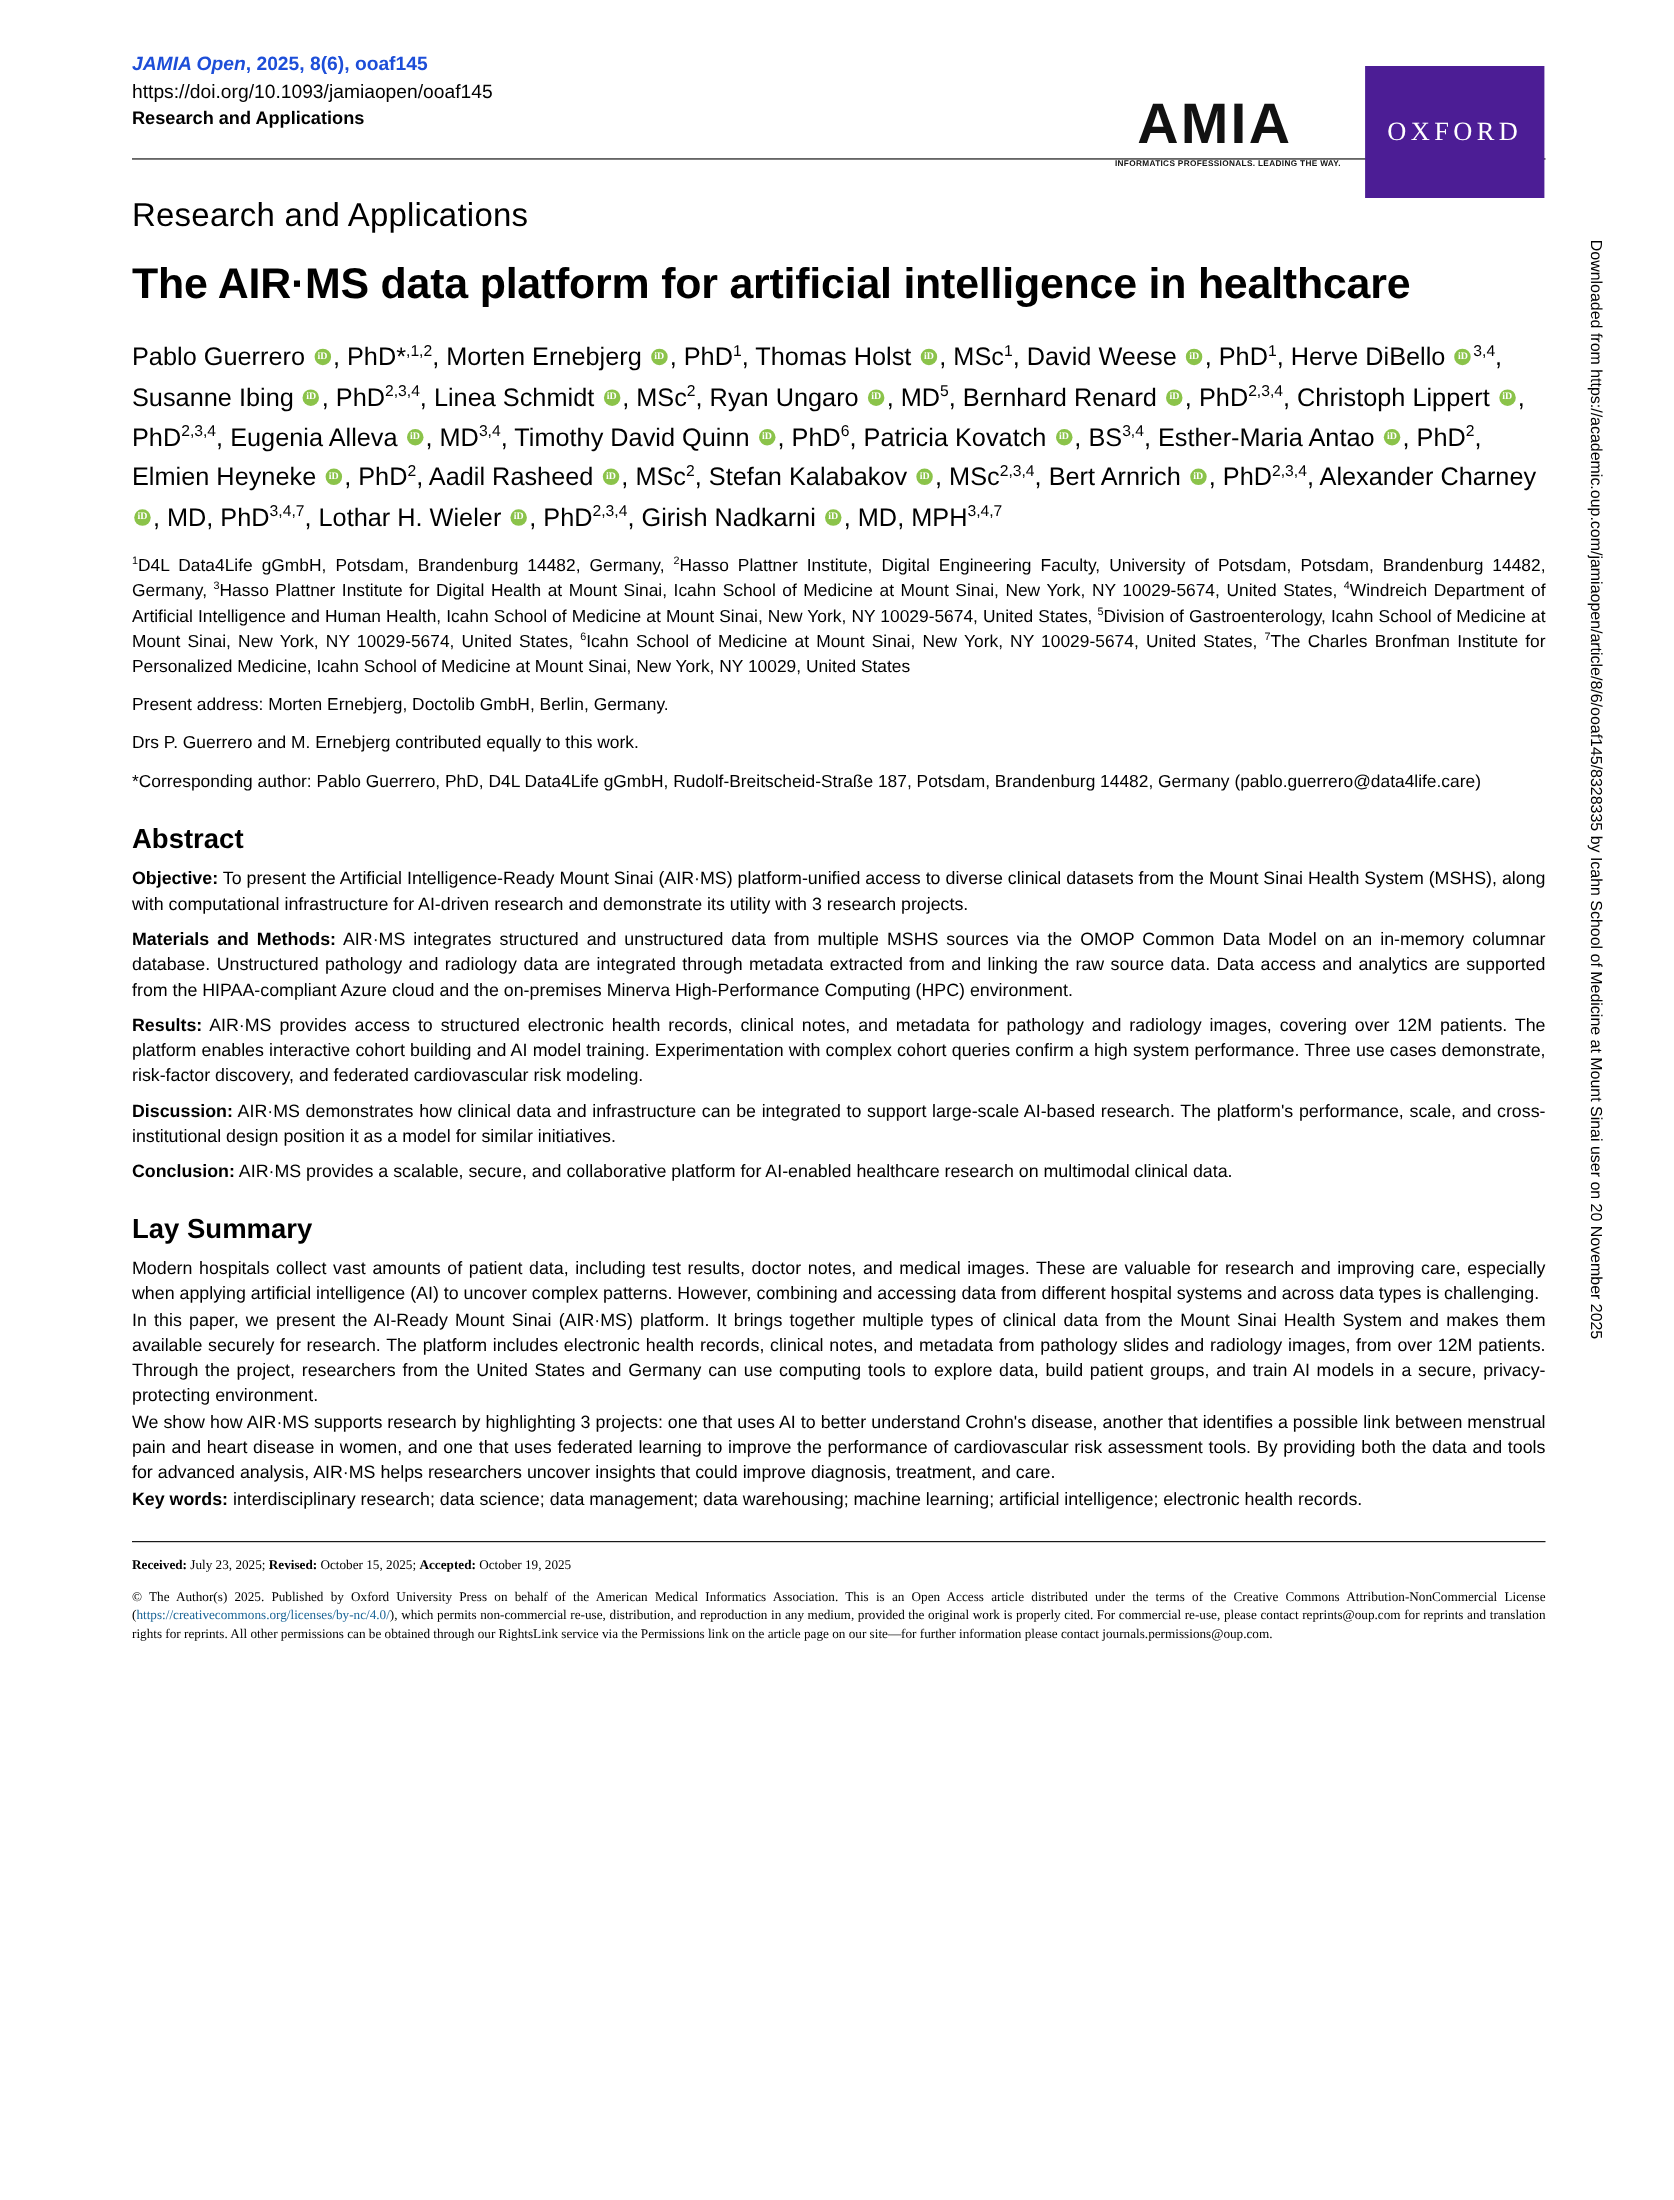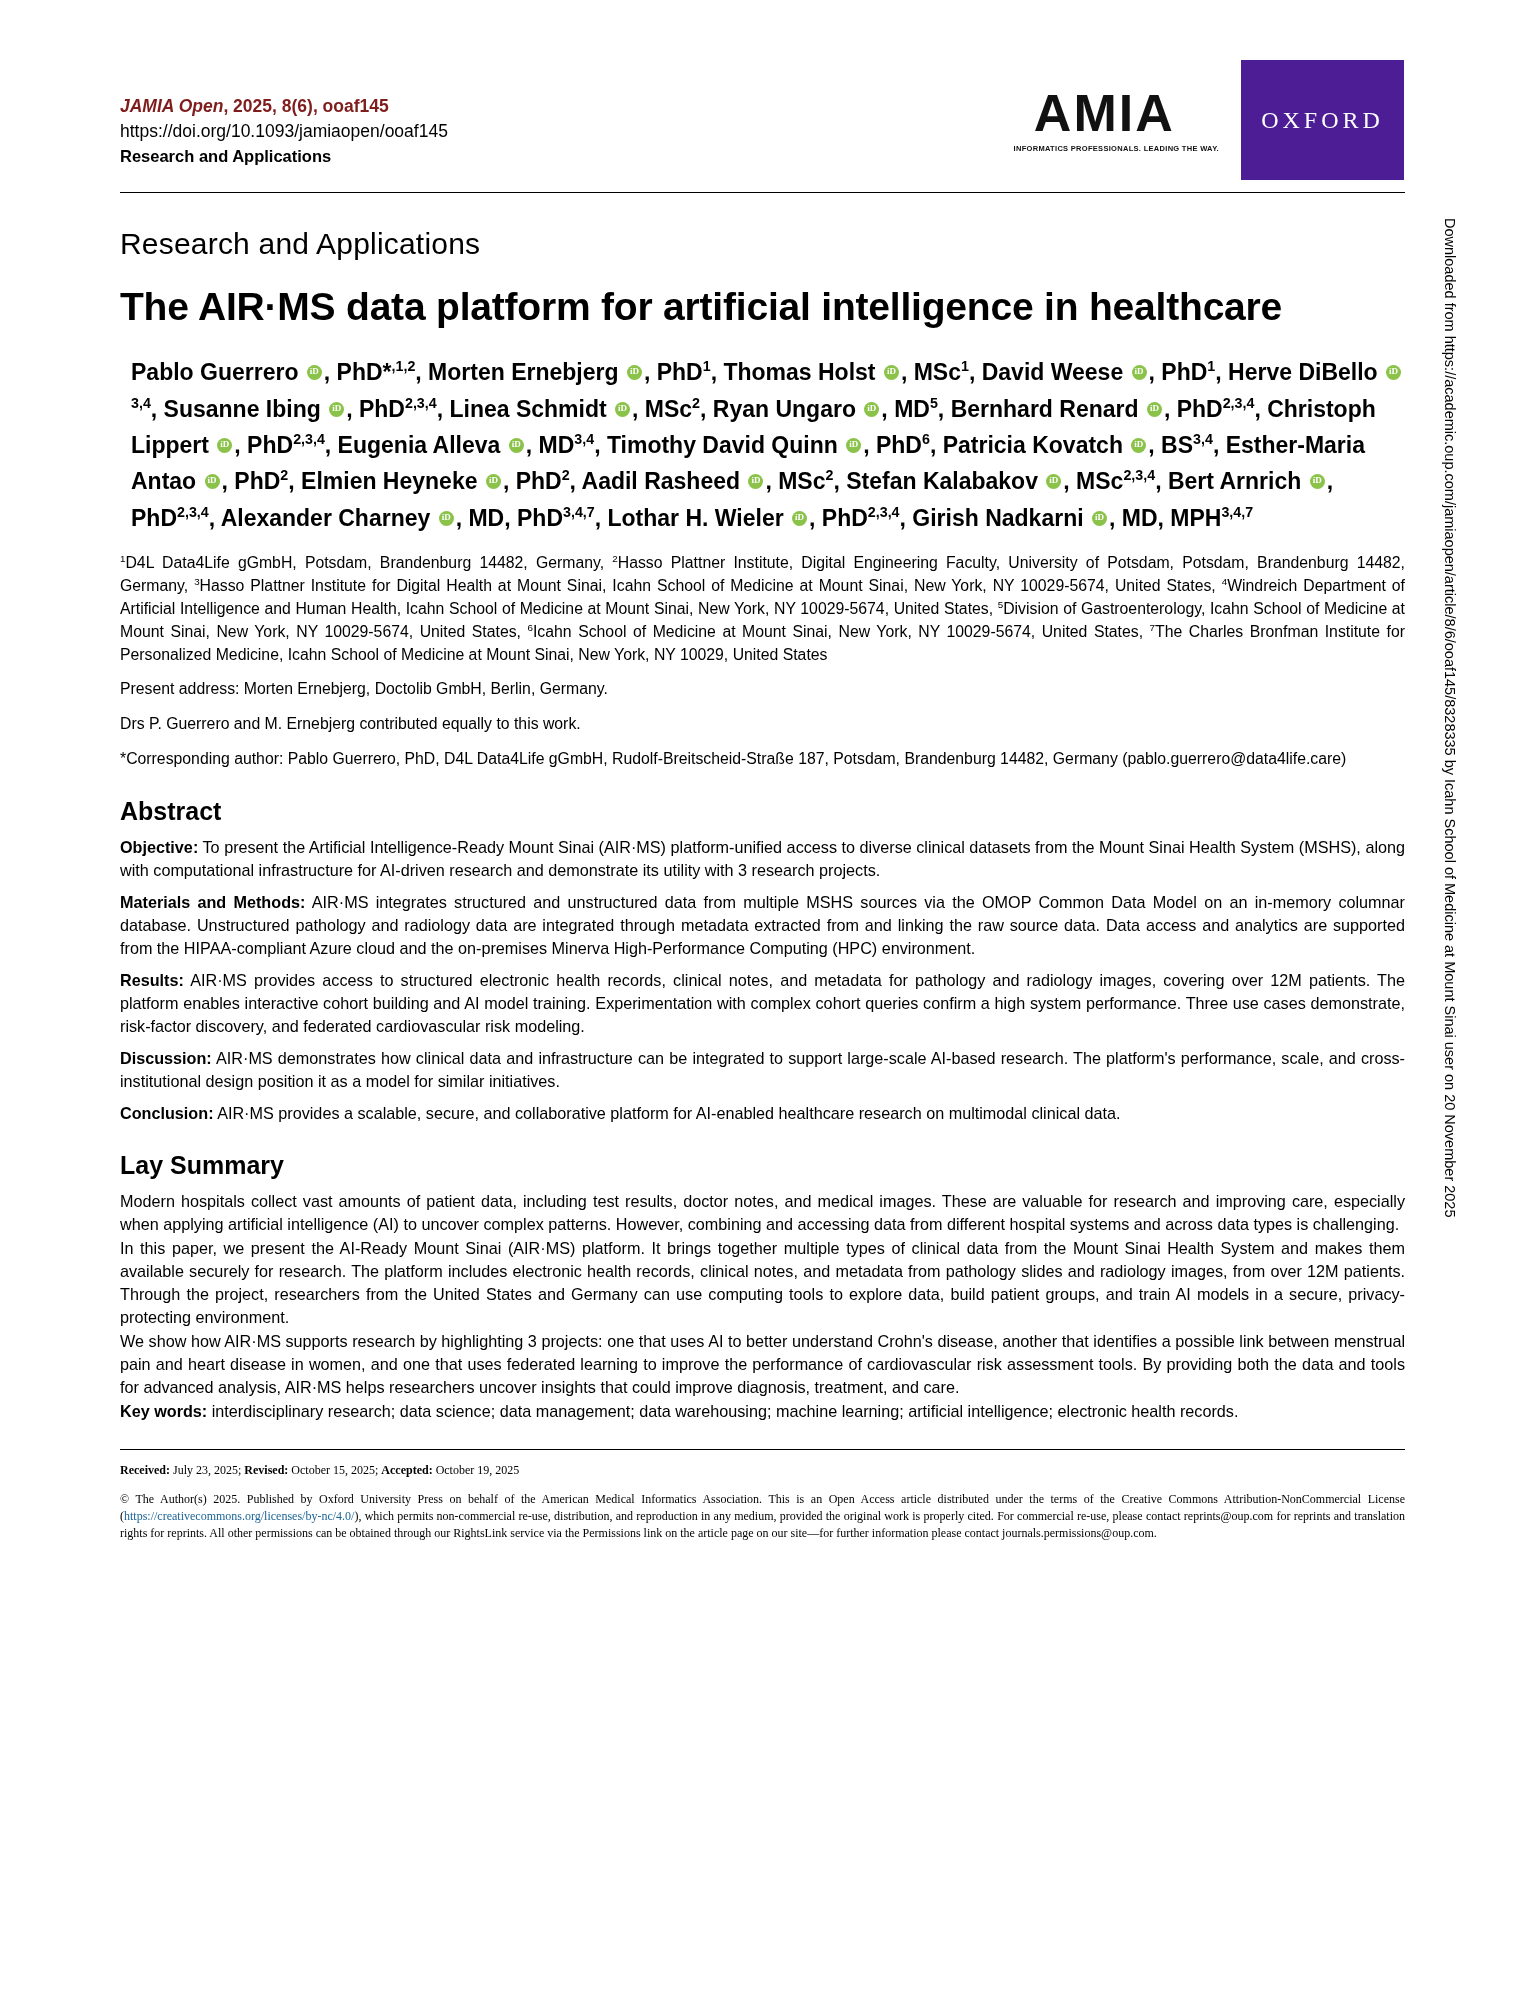--- a/index.html
+++ b/index.html
@@ -20,22 +20,21 @@
     position:absolute;
     left:120px;
     top:46px;
     width:1285px;
   }
 
   
   .journal-line {
     font-size:17.5px;
     line-height:1.45;
-    color:#7f1d1d;
-    margin-top:48px;
+    color:#1d4ed8;
   }
   .journal-line .jtitle { font-style:italic; font-weight:bold; }
   .journal-line .jvol { font-weight:bold; }
   .journal-doi { font-size:17.5px; line-height:1.45; }
   .journal-section { font-size:16.5px; font-weight:bold; margin-top:2px; }
 
   .logos {
     position:absolute;
     right:1px;
     top:14px;
@@ -96,23 +95,22 @@
     font-weight:bold;
     line-height:1.22;
     margin-top:22px;
     letter-spacing:-0.2px;
   }
 
   
   .authors {
     margin-top:24px;
     font-size:23px;
-    font-weight:bold;
+    font-weight:normal;
     line-height:1.58;
-    margin-left:11px;
   }
   .orcid {
     display:inline-block;
     width:15px;
     height:15px;
     border-radius:50%;
     background:#8bc34a;
     position:relative;
     vertical-align:0px;
     margin:0 2px;

